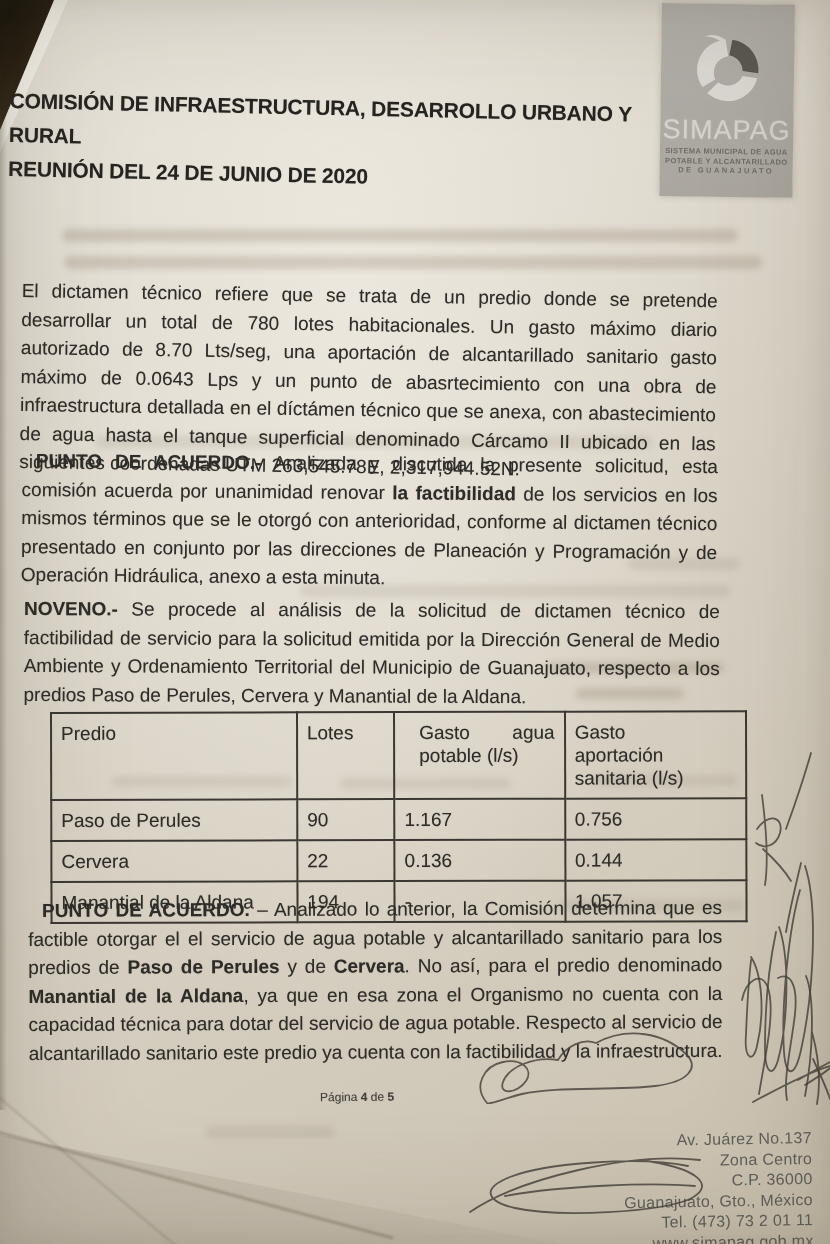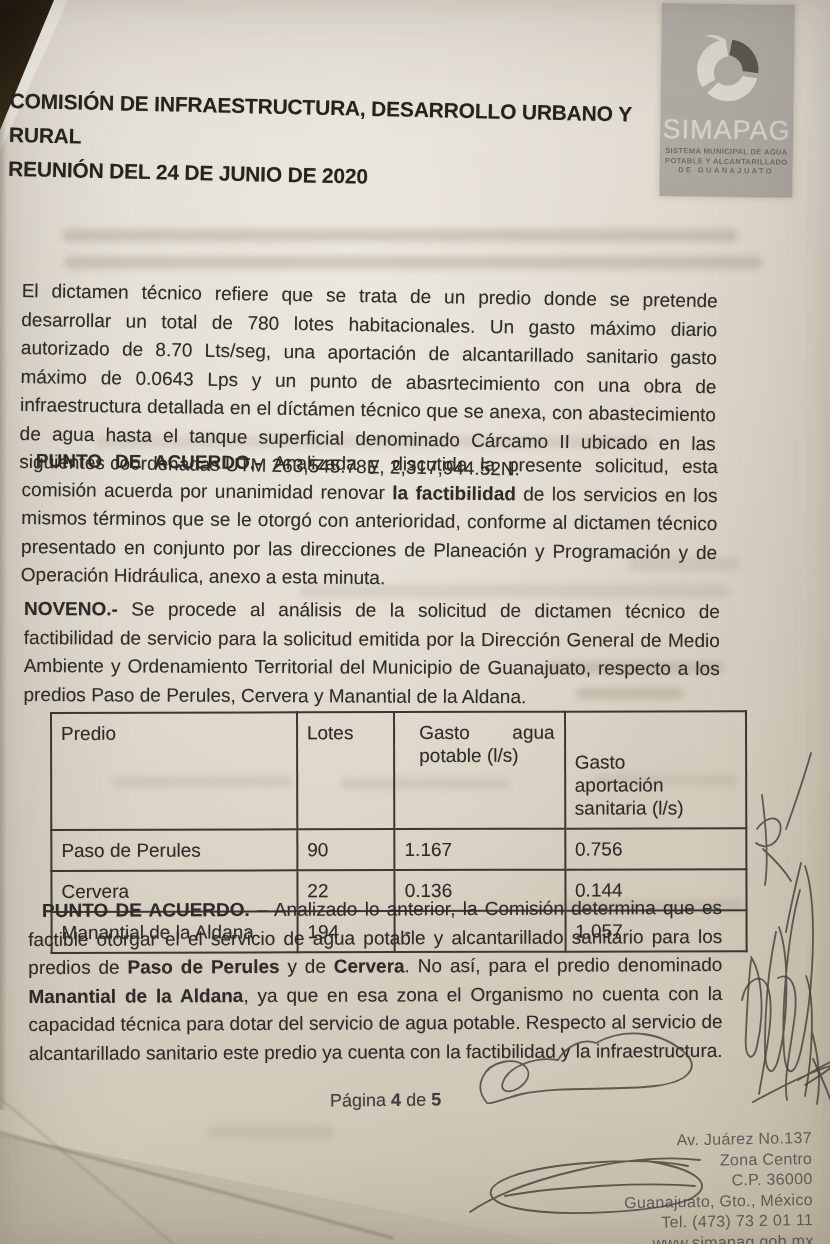--- a/index.html
+++ b/index.html
@@ -66,23 +66,23 @@
     font-size:19px;line-height:23px;color:#2e2c28;transform:rotate(-.15deg);transform-origin:left top;
     text-shadow:0 0 1px rgba(46,44,40,.28);}
   .tbl th,.tbl td{border:2px solid #3b3833;font-weight:normal;text-align:left;
     vertical-align:top;padding:8px 9px;}
   .tbl .c1{width:229px;}
   .tbl .c2{width:78px;border-radius:25px;}
   .tbl .c3{width:152px;}
   .tbl .c4{width:163px;}
   .hwrap{text-align:justify;}
   .w150{max-width:150px;margin-left:15px;}
-  .w132{max-width:132px;margin-top:30px;}
+  .w132{max-width:132px;}
   
-  .pagina{position:absolute;left:330px;top:1090px;font-size:18px;color:#3f3e3a;
+  .pagina{position:absolute;left:320px;top:1090px;font-size:12px;color:#3f3e3a;
     transform:rotate(-.5deg);text-shadow:0 0 1px rgba(63,62,58,.25);}
   .address{position:absolute;right:18px;top:1128px;text-align:right;
     font-size:16px;line-height:20.5px;color:#605f5b;letter-spacing:.3px;
     transform:rotate(-1deg);transform-origin:right top;}
   .sigs{position:absolute;inset:0;pointer-events:none;}
   .sigs path{fill:none;stroke:#45413a;stroke-width:1.8;stroke-linecap:round;opacity:.82;}
 </style>
 </head>
 <body>
 

